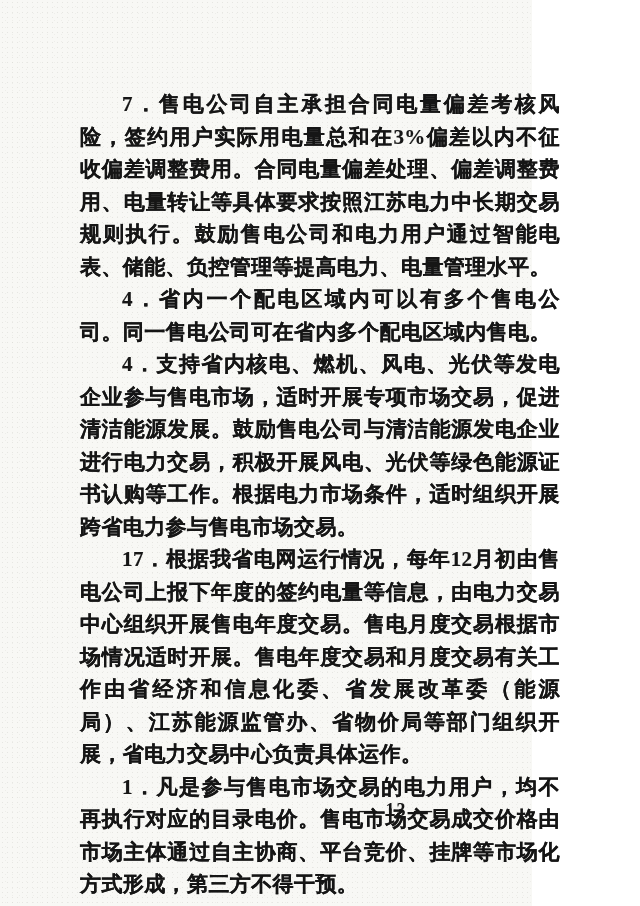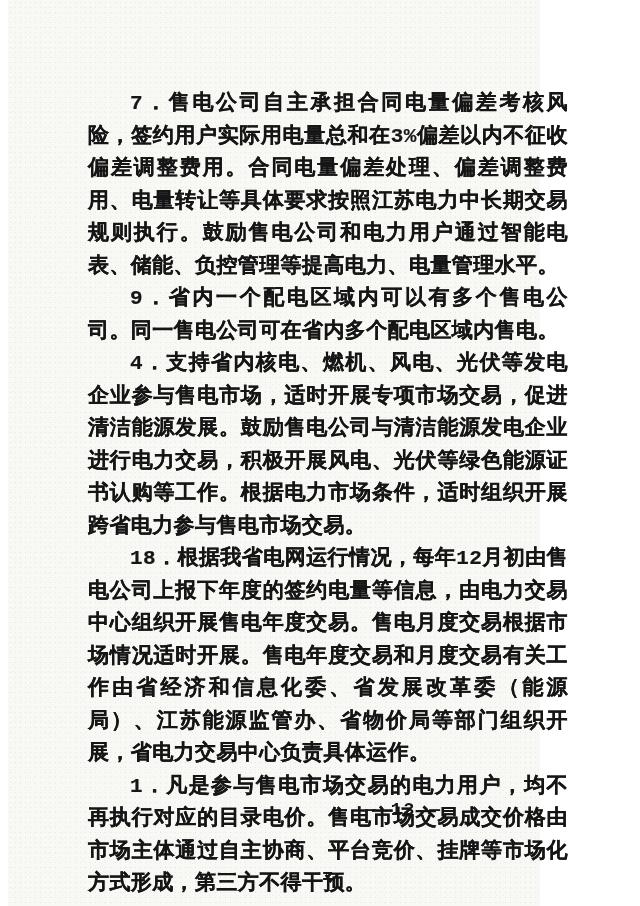--- a/index.html
+++ b/index.html
@@ -15,23 +15,22 @@
     position: relative;
     width: 532px;
     height: 906px;
     background-color: #f8f8f5;
     
     background-image:
       radial-gradient(rgba(185,185,178,0.28) 0.6px, transparent 0.7px),
       radial-gradient(rgba(200,200,192,0.20) 0.5px, transparent 0.6px);
     background-size: 5px 5px, 7px 7px;
     background-position: 0 0, 2px 3px;
-    font-family: Liberation Mono, monospace;
+    font-family: Liberation Serif, serif;
     color: #161616;
-    margin-left: 8px;
   }
   .content {
     position: absolute;
     left: 80px;
     top: 88px;
     width: 480px;
   }
   .content p {
     margin: 0;
     padding: 0;
@@ -55,19 +54,19 @@
     color: #161616;
     white-space: nowrap;
   }
 </style>
 </head>
 <body>
 
 <div class="page">
   <div class="content">
     <p>7．售电公司自主承担合同电量偏差考核风险，签约用户实际用电量总和在3%偏差以内不征收偏差调整费用。合同电量偏差处理、偏差调整费用、电量转让等具体要求按照江苏电力中长期交易规则执行。鼓励售电公司和电力用户通过智能电表、储能、负控管理等提高电力、电量管理水平。</p>
-    <p>9．省内一个配电区域内可以有多个售电公司。同一售电公司可在省内多个配电区域内售电。</p>
+    <p>4．省内一个配电区域内可以有多个售电公司。同一售电公司可在省内多个配电区域内售电。</p>
     <p>4．支持省内核电、燃机、风电、光伏等发电企业参与售电市场，适时开展专项市场交易，促进清洁能源发展。鼓励售电公司与清洁能源发电企业进行电力交易，积极开展风电、光伏等绿色能源证书认购等工作。根据电力市场条件，适时组织开展跨省电力参与售电市场交易。</p>
-    <p>18．根据我省电网运行情况，每年12月初由售电公司上报下年度的签约电量等信息，由电力交易中心组织开展售电年度交易。售电月度交易根据市场情况适时开展。售电年度交易和月度交易有关工作由省经济和信息化委、省发展改革委（能源局）、江苏能源监管办、省物价局等部门组织开展，省电力交易中心负责具体运作。</p>
+    <p>17．根据我省电网运行情况，每年12月初由售电公司上报下年度的签约电量等信息，由电力交易中心组织开展售电年度交易。售电月度交易根据市场情况适时开展。售电年度交易和月度交易有关工作由省经济和信息化委、省发展改革委（能源局）、江苏能源监管办、省物价局等部门组织开展，省电力交易中心负责具体运作。</p>
     <p>1．凡是参与售电市场交易的电力用户，均不再执行对应的目录电价。售电市场交易成交价格由市场主体通过自主协商、平台竞价、挂牌等市场化方式形成，第三方不得干预。</p>
   </div>
   <div class="page-number">— 13 —</div>
 </div>
 
 </body></html>

